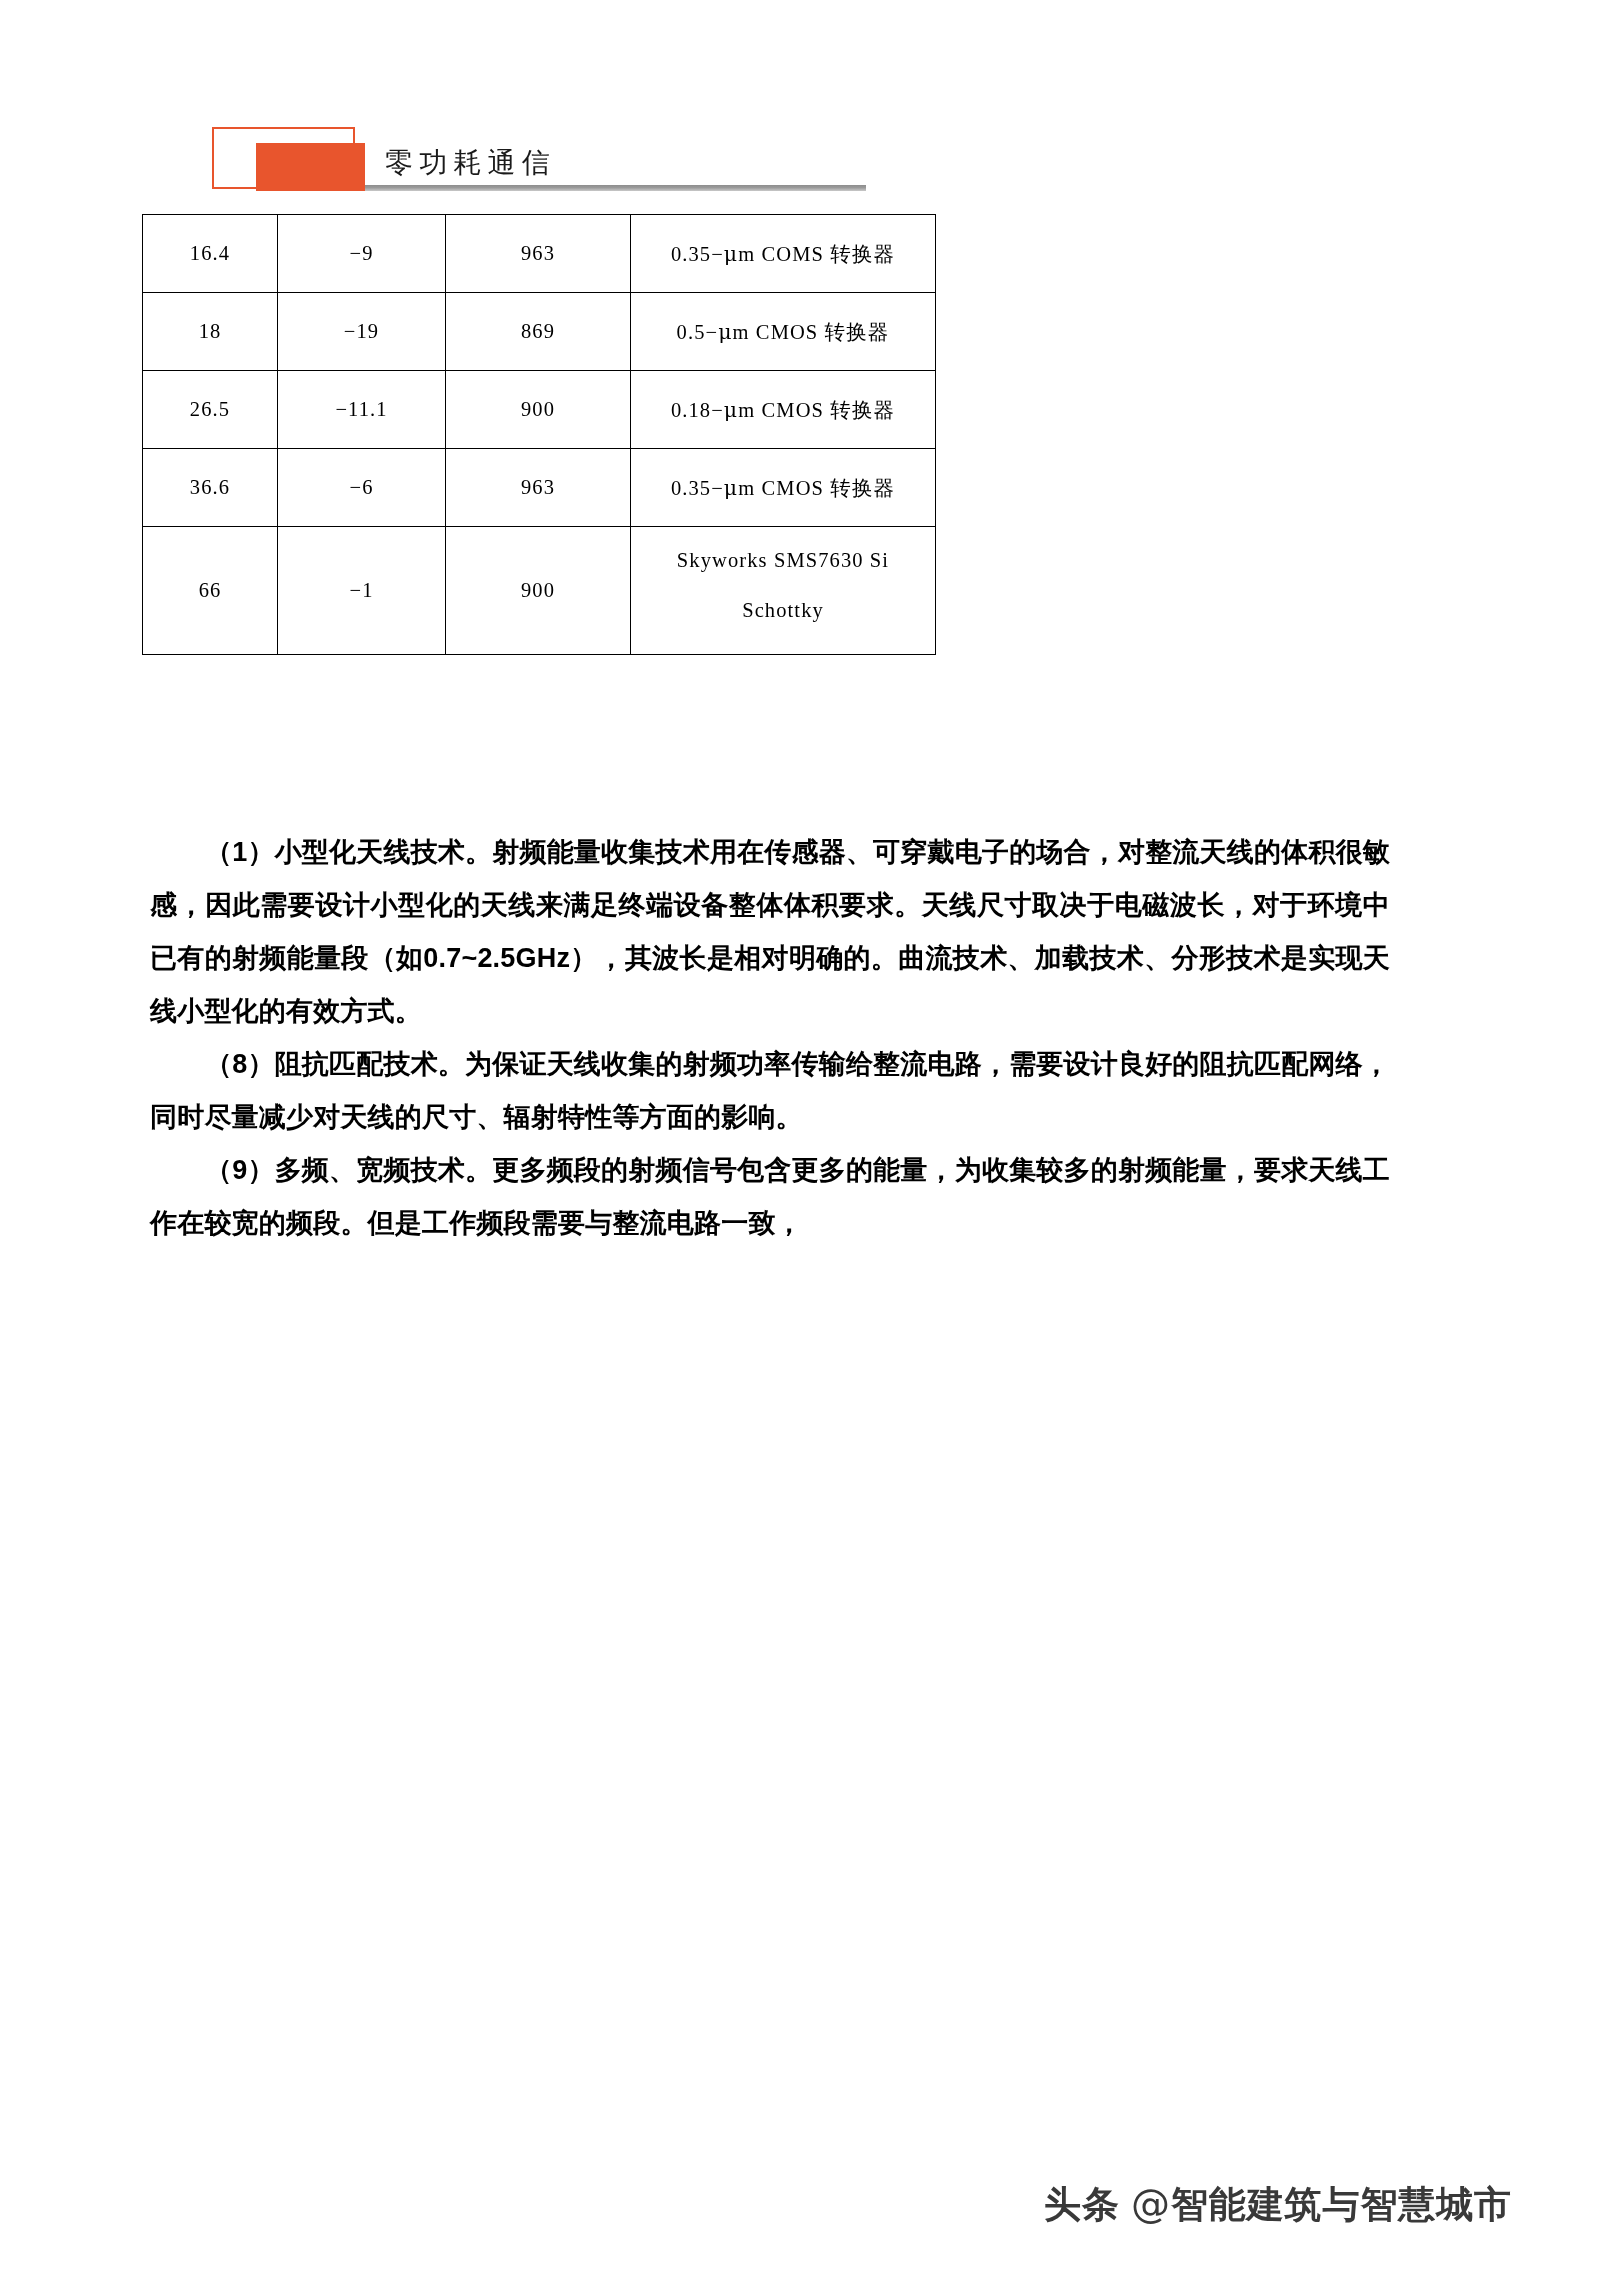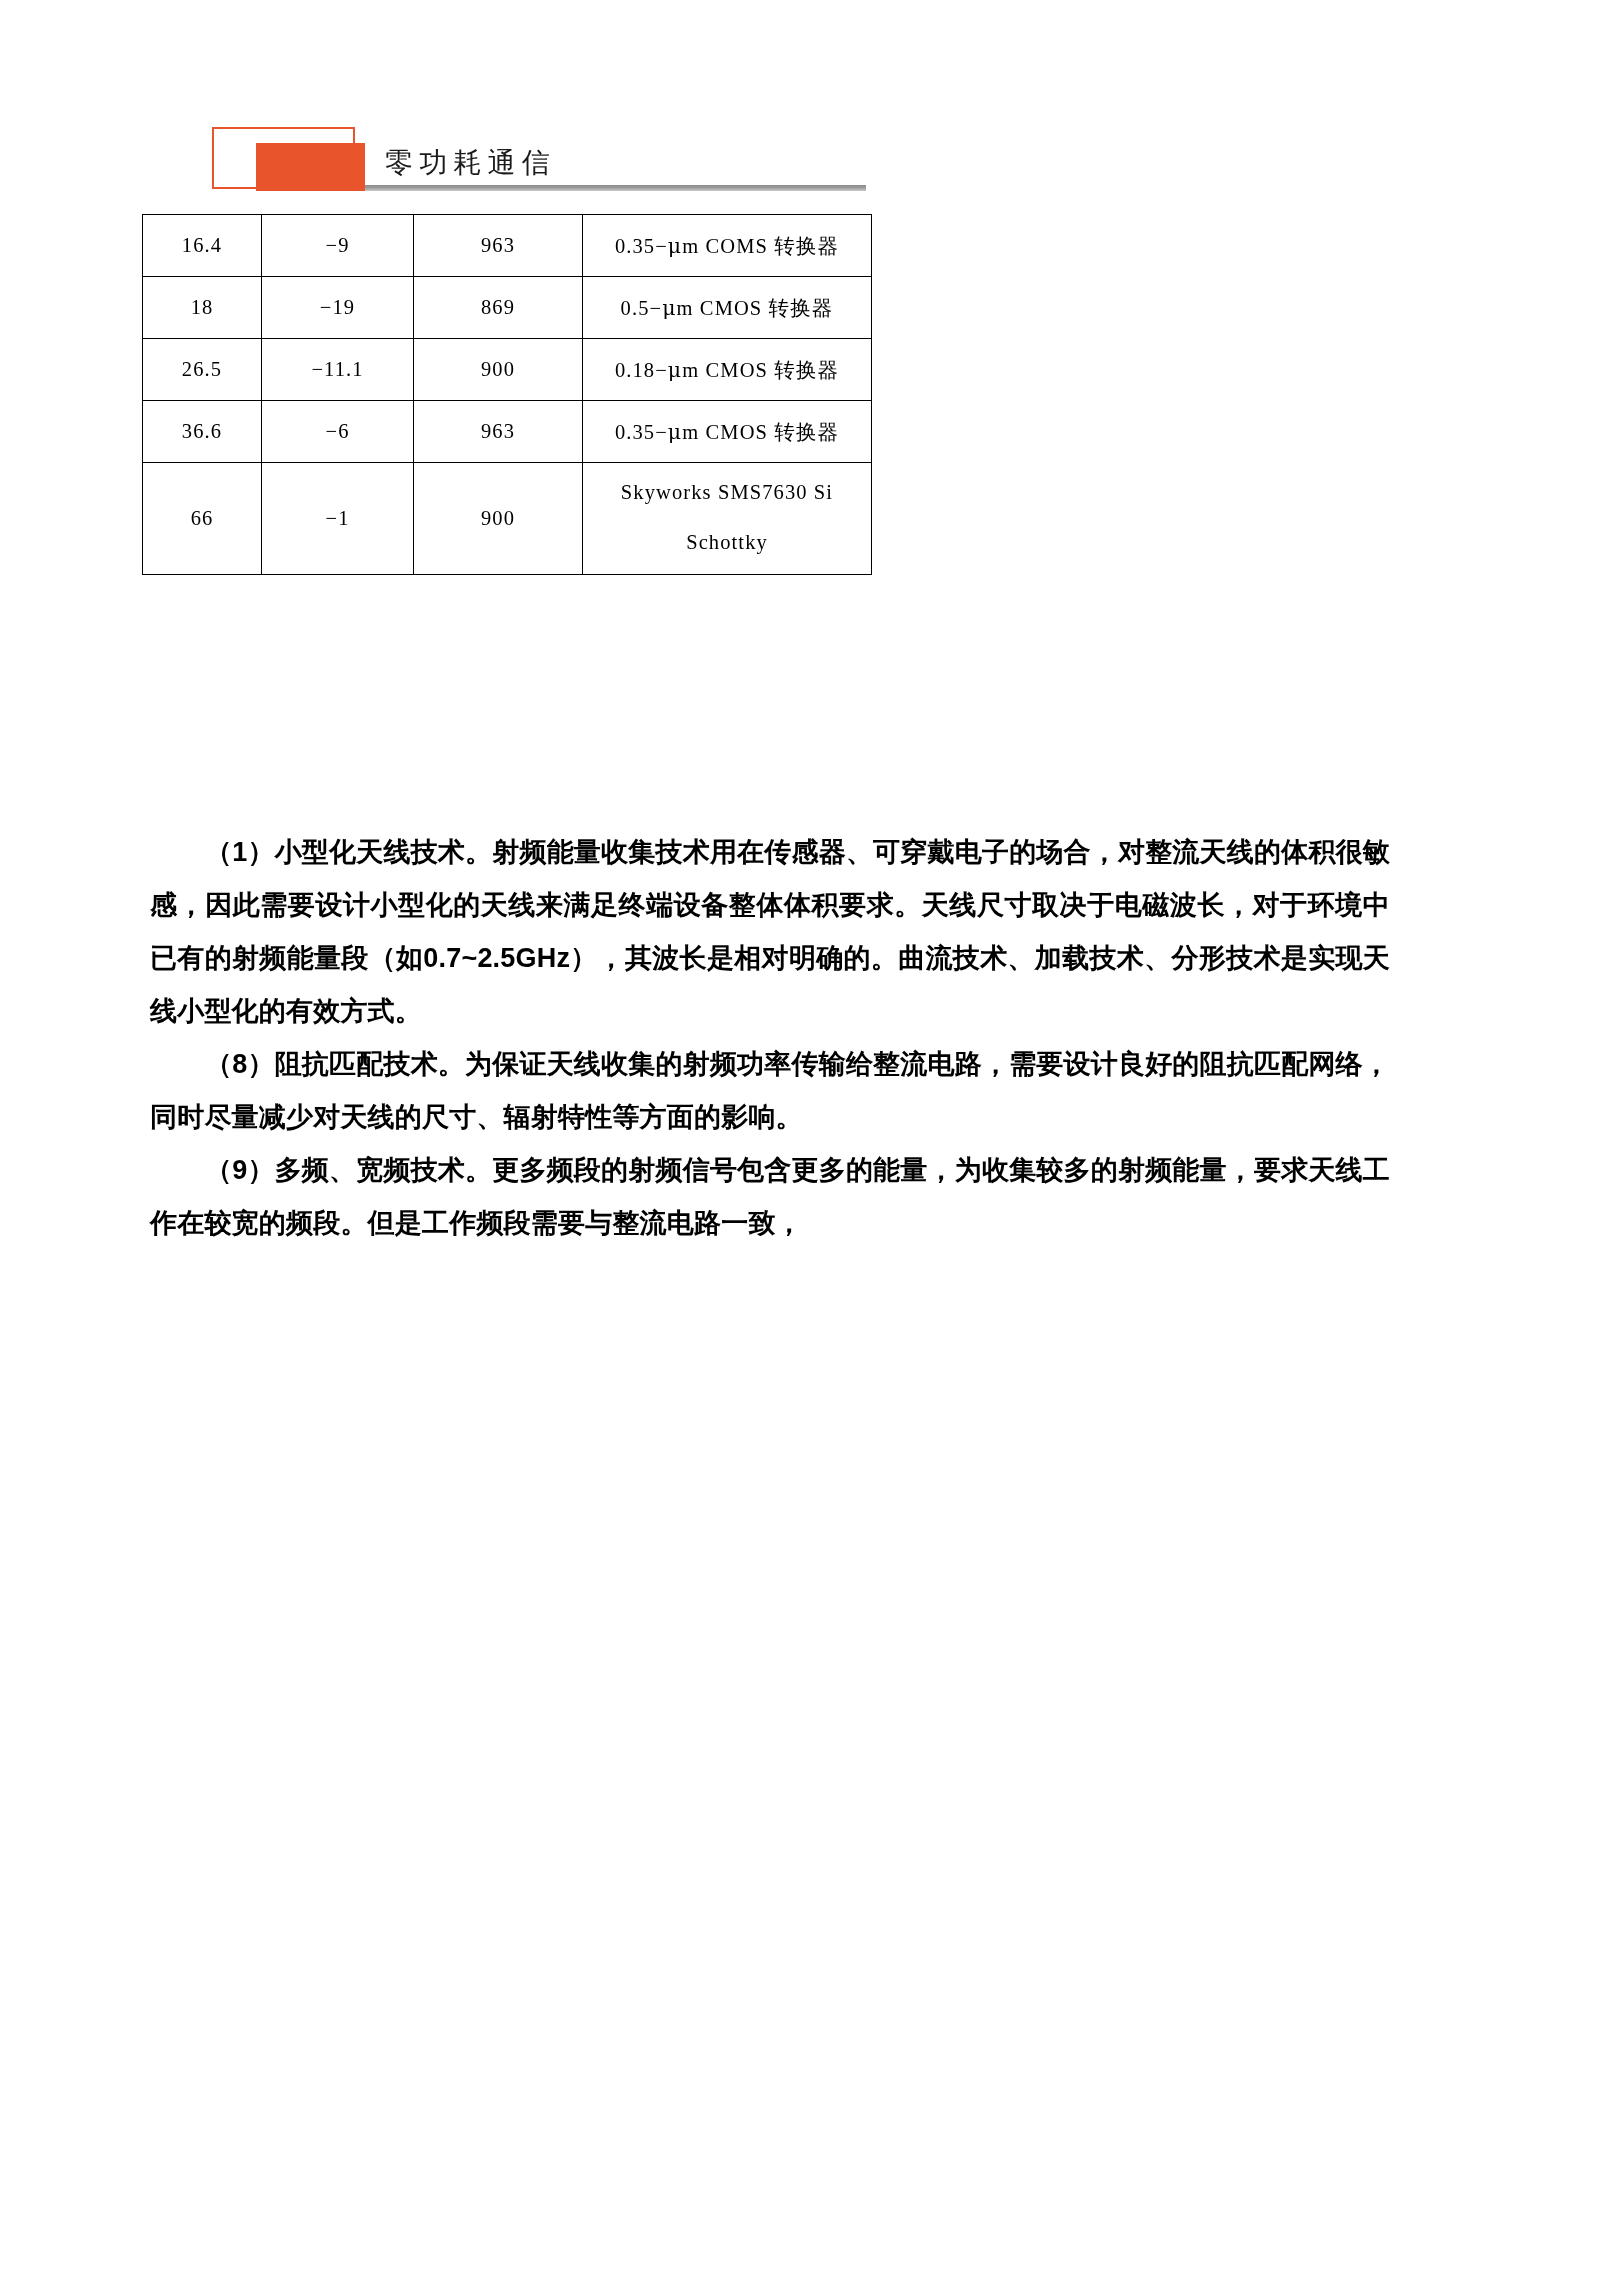--- a/index.html
+++ b/index.html
@@ -81,21 +81,21 @@
     table-layout: fixed;
   }
   table.spec-table td {
     border: 1.4px solid #000000;
     text-align: center;
     vertical-align: middle;
     font-family: "Liberation Serif", "DejaVu Serif", serif;
     font-size: 20.5px;
     color: #000000;
     letter-spacing: 1.1px;
-    padding: 4px;
+    padding: 12px;
     height: 53px;
   }
   table.spec-table td.c1 { width: 110px; }
   table.spec-table td.c2 { width: 143px; }
   table.spec-table td.c3 { width: 160px; }
   table.spec-table td.c4 { width: 280px; line-height: 51px; }
   table.spec-table tr.tall td { height: 103px; }
   table.spec-table td.c4.two-line {
     line-height: 50px;
     padding-top: 1.8px;
@@ -193,15 +193,19 @@
       </tbody>
     </table>
   </div>
 
   <div class="body-copy">
     <p class="para">（1）小型化天线技术。射频能量收集技术用在传感器、可穿戴电子的场合，对整流天线的体积很敏感，因此需要设计小型化的天线来满足终端设备整体体积要求。天线尺寸取决于电磁波长，对于环境中已有的射频能量段（如0.7~2.5GHz），其波长是相对明确的。曲流技术、加载技术、分形技术是实现天线小型化的有效方式。</p>
     <p class="para">（8）阻抗匹配技术。为保证天线收集的射频功率传输给整流电路，需要设计良好的阻抗匹配网络，同时尽量减少对天线的尺寸、辐射特性等方面的影响。</p>
     <p class="para">（9）多频、宽频技术。更多频段的射频信号包含更多的能量，为收集较多的射频能量，要求天线工作在较宽的频段。但是工作频段需要与整流电路一致，</p>
   </div>
 
+  <div class="watermark">
+    <span>头条</span>
+    <span class="wm-at">@</span><span>智能建筑与智慧城市</span>
+  </div>
 
 </div>
 
 
 </body></html>

